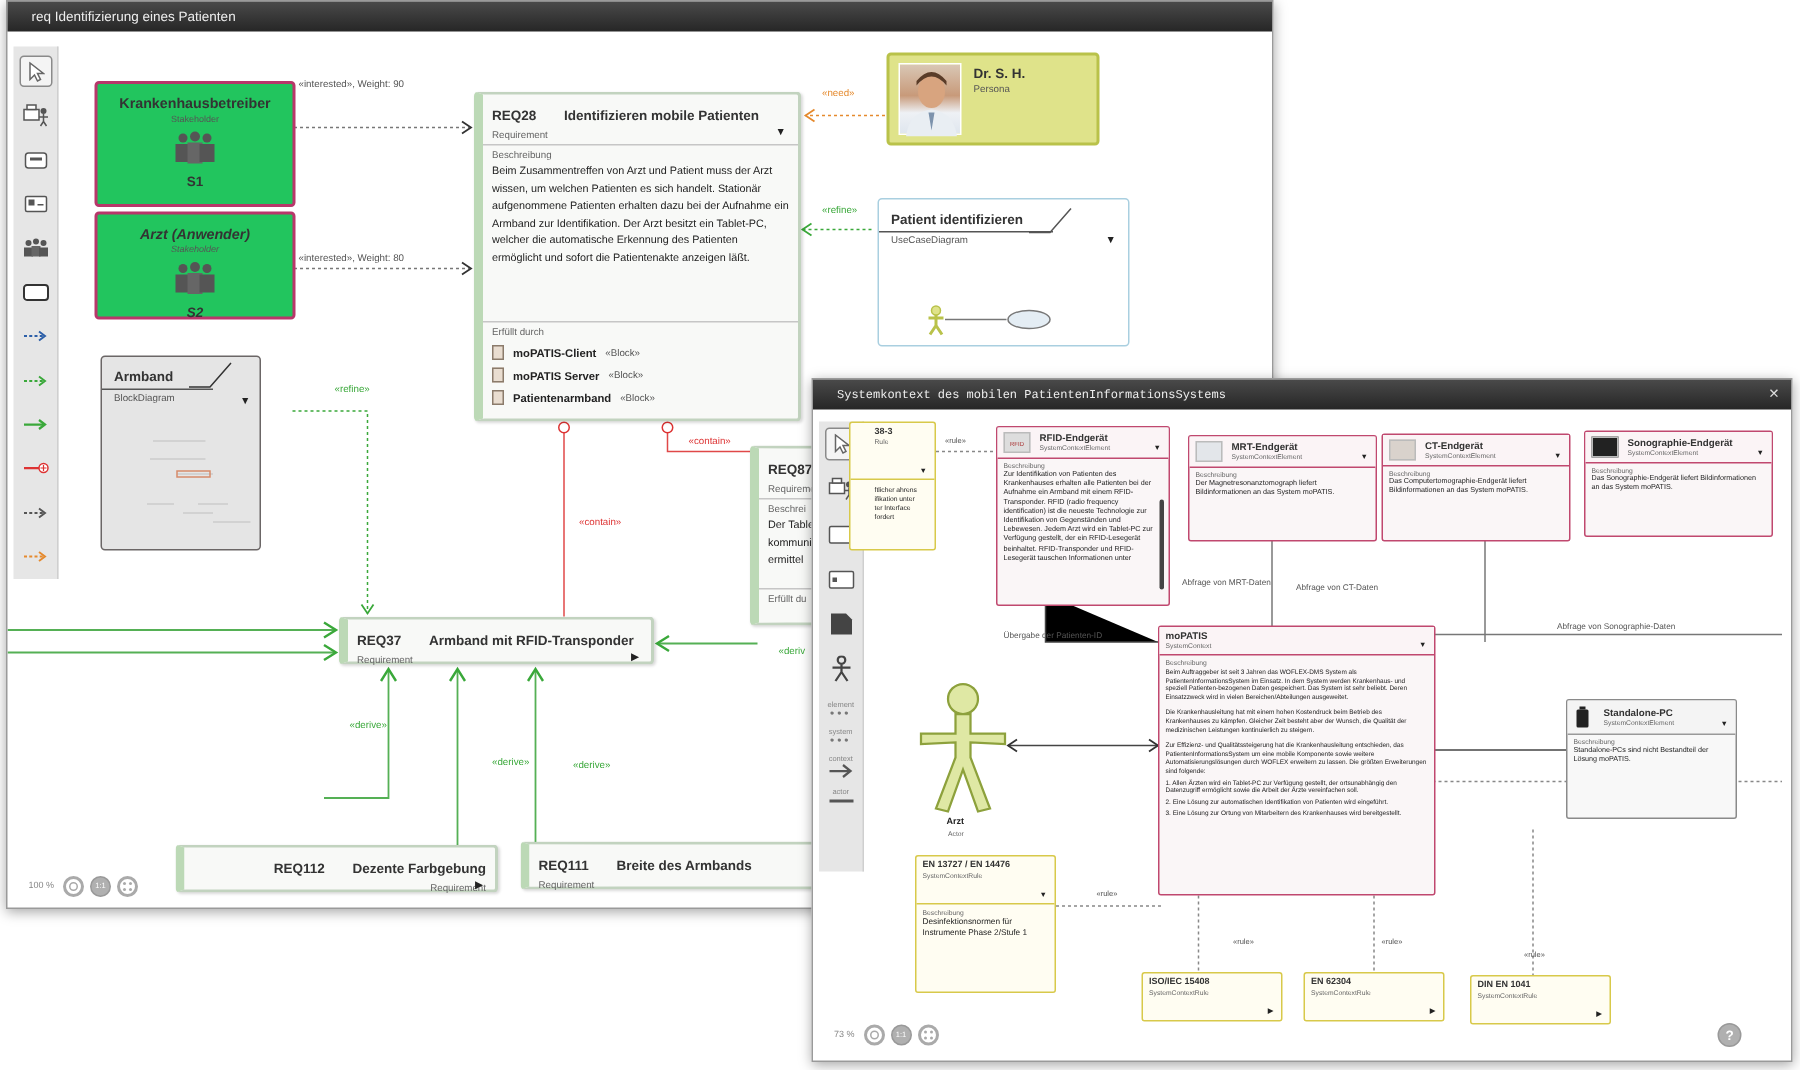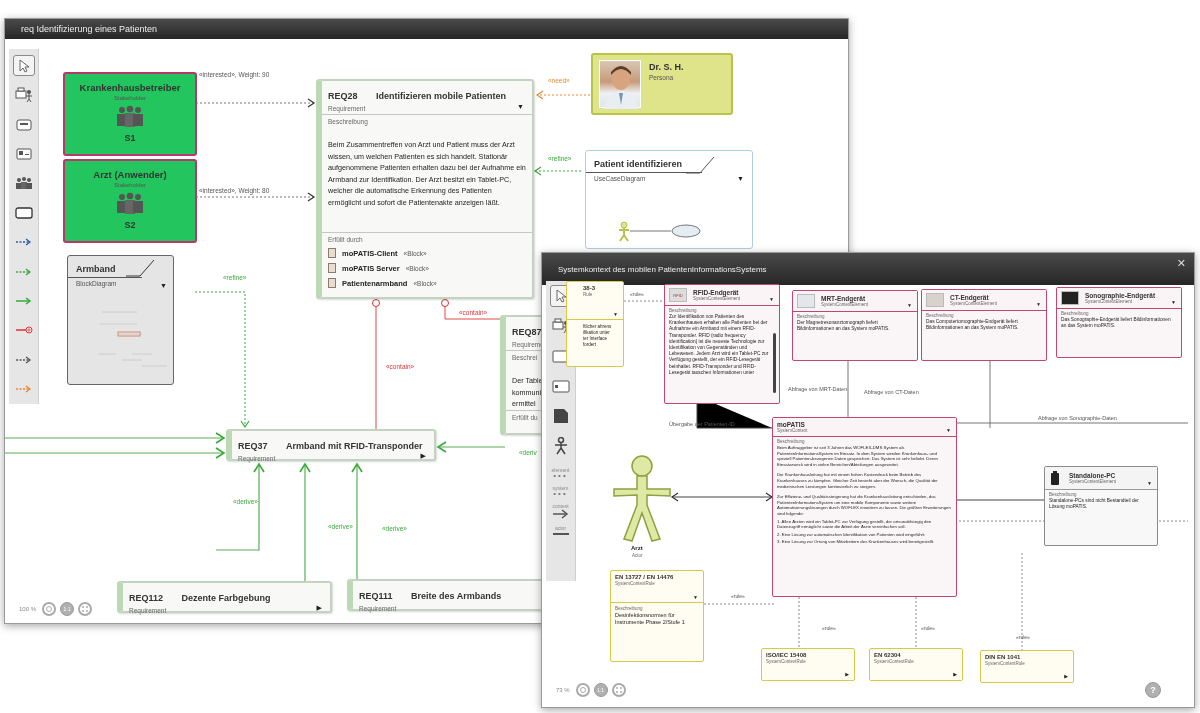--- a/index.html
+++ b/index.html
@@ -22,21 +22,21 @@
 
   
   .req { position: absolute; background: #f8f9f7; border: 2px solid #c2d3bf; border-left: 6px solid #bcd9b6; border-radius: 3px; box-shadow: 1px 1px 2px rgba(0,0,0,0.15); }
   .req .hd { padding: 4px 6px 2px 6px; position: relative; }
   .req .rid { font-size: 9px; font-weight: bold; color: #333; }
   .req .rti { font-size: 9px; font-weight: bold; color: #333; margin-left: 14px; }
   .req .rty { font-size: 6.5px; color: #666; margin-top: 2px; }
   .req .caret { position: absolute; right: 8px; bottom: 4px; font-size: 7px; color: #222; }
   .req .sec { border-top: 1px solid #c6c6c6; padding: 3px 6px; }
   .req .lbl { font-size: 6.5px; color: #666; }
-  .req .desc { font-size: 7.2px; line-height: 11.5px; color: #222; margin-top: 14px; }
+  .req .desc { font-size: 7.2px; line-height: 11.5px; color: #222; margin-top: 1px; }
   .req .ful { font-size: 7.5px; font-weight: bold; display: flex; align-items: center; margin: 5px 0; }
   .req .ful .blk { font-weight: normal; font-size: 6.5px; color: #555; margin-left: 6px; }
   .req .ful .bi { width: 8px; height: 10px; border: 1px solid #8b7b6b; background: #e9ddd0; margin-right: 6px; }
 
   
   .frame { position: absolute; border-radius: 3px; background: #fff; }
   .frame .ft { font-size: 9px; font-weight: bold; padding: 8px 8px 0 8px; color: #333; }
   .frame .fs { font-size: 6.5px; color: #555; padding: 2px 8px; border-top: 1px solid #555; width: 70%; margin-top: 3px; }
 
   .lbl-edge { position: absolute; font-size: 6.5px; white-space: nowrap; }
@@ -59,21 +59,21 @@
   .rule .nm { font-size: 6px; font-weight: bold; color: #333; }
   .rule .ty { font-size: 4.5px; color: #666; margin-top: 1px; }
   .rule .caret { position: absolute; right: 5px; bottom: 2px; font-size: 5px; }
   .zoombar { position: absolute; display: flex; align-items: center; gap: 4px; }
   .zoombar .pct { font-size: 6px; color: #888; margin-right: 2px; }
   .zbtn { width: 14px; height: 14px; border-radius: 50%; background: #b0b0b0; border: 1px solid #999; display: flex; align-items: center; justify-content: center; color: #fff; font-size: 5px; cursor: pointer; }
 </style>
 </head>
 <body>
 
-<div class="win" style="left:4px; top:18px; width:845px; height:606px;padding-left:16px;">
+<div class="win" style="left:4px; top:0; width:845px; height:606px;padding-left:16px;">
   <div class="titlebar" style="height:20px;">
     <span>req Identifizierung eines Patienten</span>
   </div>
 
   <div class="toolbar" style="left:4px; top:30px; width:30px; height:355px; padding-top:2px;">
     <div class="tool sel">
       <svg width="12" height="14">
           <path d="M2 1 L2 12 L5 9 L7 13 L9 12 L7 8 L11 8 Z" fill="#fff" stroke="#666" stroke-width="1"></path>
         </svg>
     </div>
@@ -198,21 +198,21 @@
     <svg width="30" height="24" style="margin-top:4px;">
         <circle cx="7" cy="5" r="3" fill="#555"></circle>
         <circle cx="15" cy="4" r="3.3" fill="#555"></circle>
         <circle cx="23" cy="5" r="3" fill="#555"></circle>
         <rect x="2" y="9" width="10" height="12" fill="#555"></rect>
         <rect x="10" y="8" width="10" height="14" fill="#666"></rect>
         <rect x="18" y="9" width="10" height="12" fill="#555"></rect>
       </svg>
     <div class="id">S1</div>
   </div>
-  <div class="stake" style="left:58px; top:140px; width:134px; height:84px;">
+  <div class="stake" style="left:58px; top:140px; width:134px; height:72px;font-style:italic;">
     <div class="nm">Arzt (Anwender)</div>
     <div class="ty">Stakeholder</div>
     <svg width="30" height="24" style="margin-top:4px;">
         <circle cx="7" cy="5" r="3" fill="#555"></circle>
         <circle cx="15" cy="4" r="3.3" fill="#555"></circle>
         <circle cx="23" cy="5" r="3" fill="#555"></circle>
         <rect x="2" y="9" width="10" height="12" fill="#555"></rect>
         <rect x="10" y="8" width="10" height="14" fill="#666"></rect>
         <rect x="18" y="9" width="10" height="12" fill="#555"></rect>
       </svg>
@@ -320,21 +320,21 @@
   <div class="req" style="left:221px; top:410px; width:210px; height:32px;">
     <div class="hd">
       <span class="rid">REQ37</span>
       <span class="rti">Armband mit RFID-Transponder</span>
       <div class="rty">Requirement</div>
       <span class="caret">▶</span>
     </div>
   </div>
 
 
-  <div class="req" style="left:112px; top:562px; width:215px; height:32px;">
+  <div class="req" style="left:112px; top:562px; width:215px; height:32px;text-align:right;">
     <div class="hd">
       <span class="rid">REQ112</span>
       <span class="rti">Dezente Farbgebung</span>
       <div class="rty">Requirement</div>
       <span class="caret">▶</span>
     </div>
   </div>
 
   <div class="req" style="left:342px; top:560px; width:200px; height:32px; border-right:none;">
     <div class="hd">
@@ -357,21 +357,21 @@
           <circle cx="2" cy="2" r="1" fill="#aaa"></circle>
           <circle cx="6" cy="2" r="1" fill="#aaa"></circle>
           <circle cx="2" cy="6" r="1" fill="#aaa"></circle>
           <circle cx="6" cy="6" r="1" fill="#aaa"></circle>
         </svg>
       </span>
   </div>
 </div>
 
 <div class="win" style="left:541px; top:252px; width:654px; height:456px;">
-  <div class="titlebar" style="height:32px; font-size:8px;">
+  <div class="titlebar" style="height:20px; font-size:8px;font-family:Liberation Mono, monospace;">
     <span>Systemkontext des mobilen PatientenInformationsSystems</span>
     <span class="close-x" style="line-height:20px;">✕</span>
   </div>
 
   <div class="toolbar" style="left:4px; top:28px; width:30px; height:300px;">
     <div class="tool sel">
       <svg width="12" height="14">
           <path d="M2 1 L2 12 L5 9 L7 13 L9 12 L7 8 L11 8 Z" fill="#fff" stroke="#666"></path>
         </svg>
     </div>

